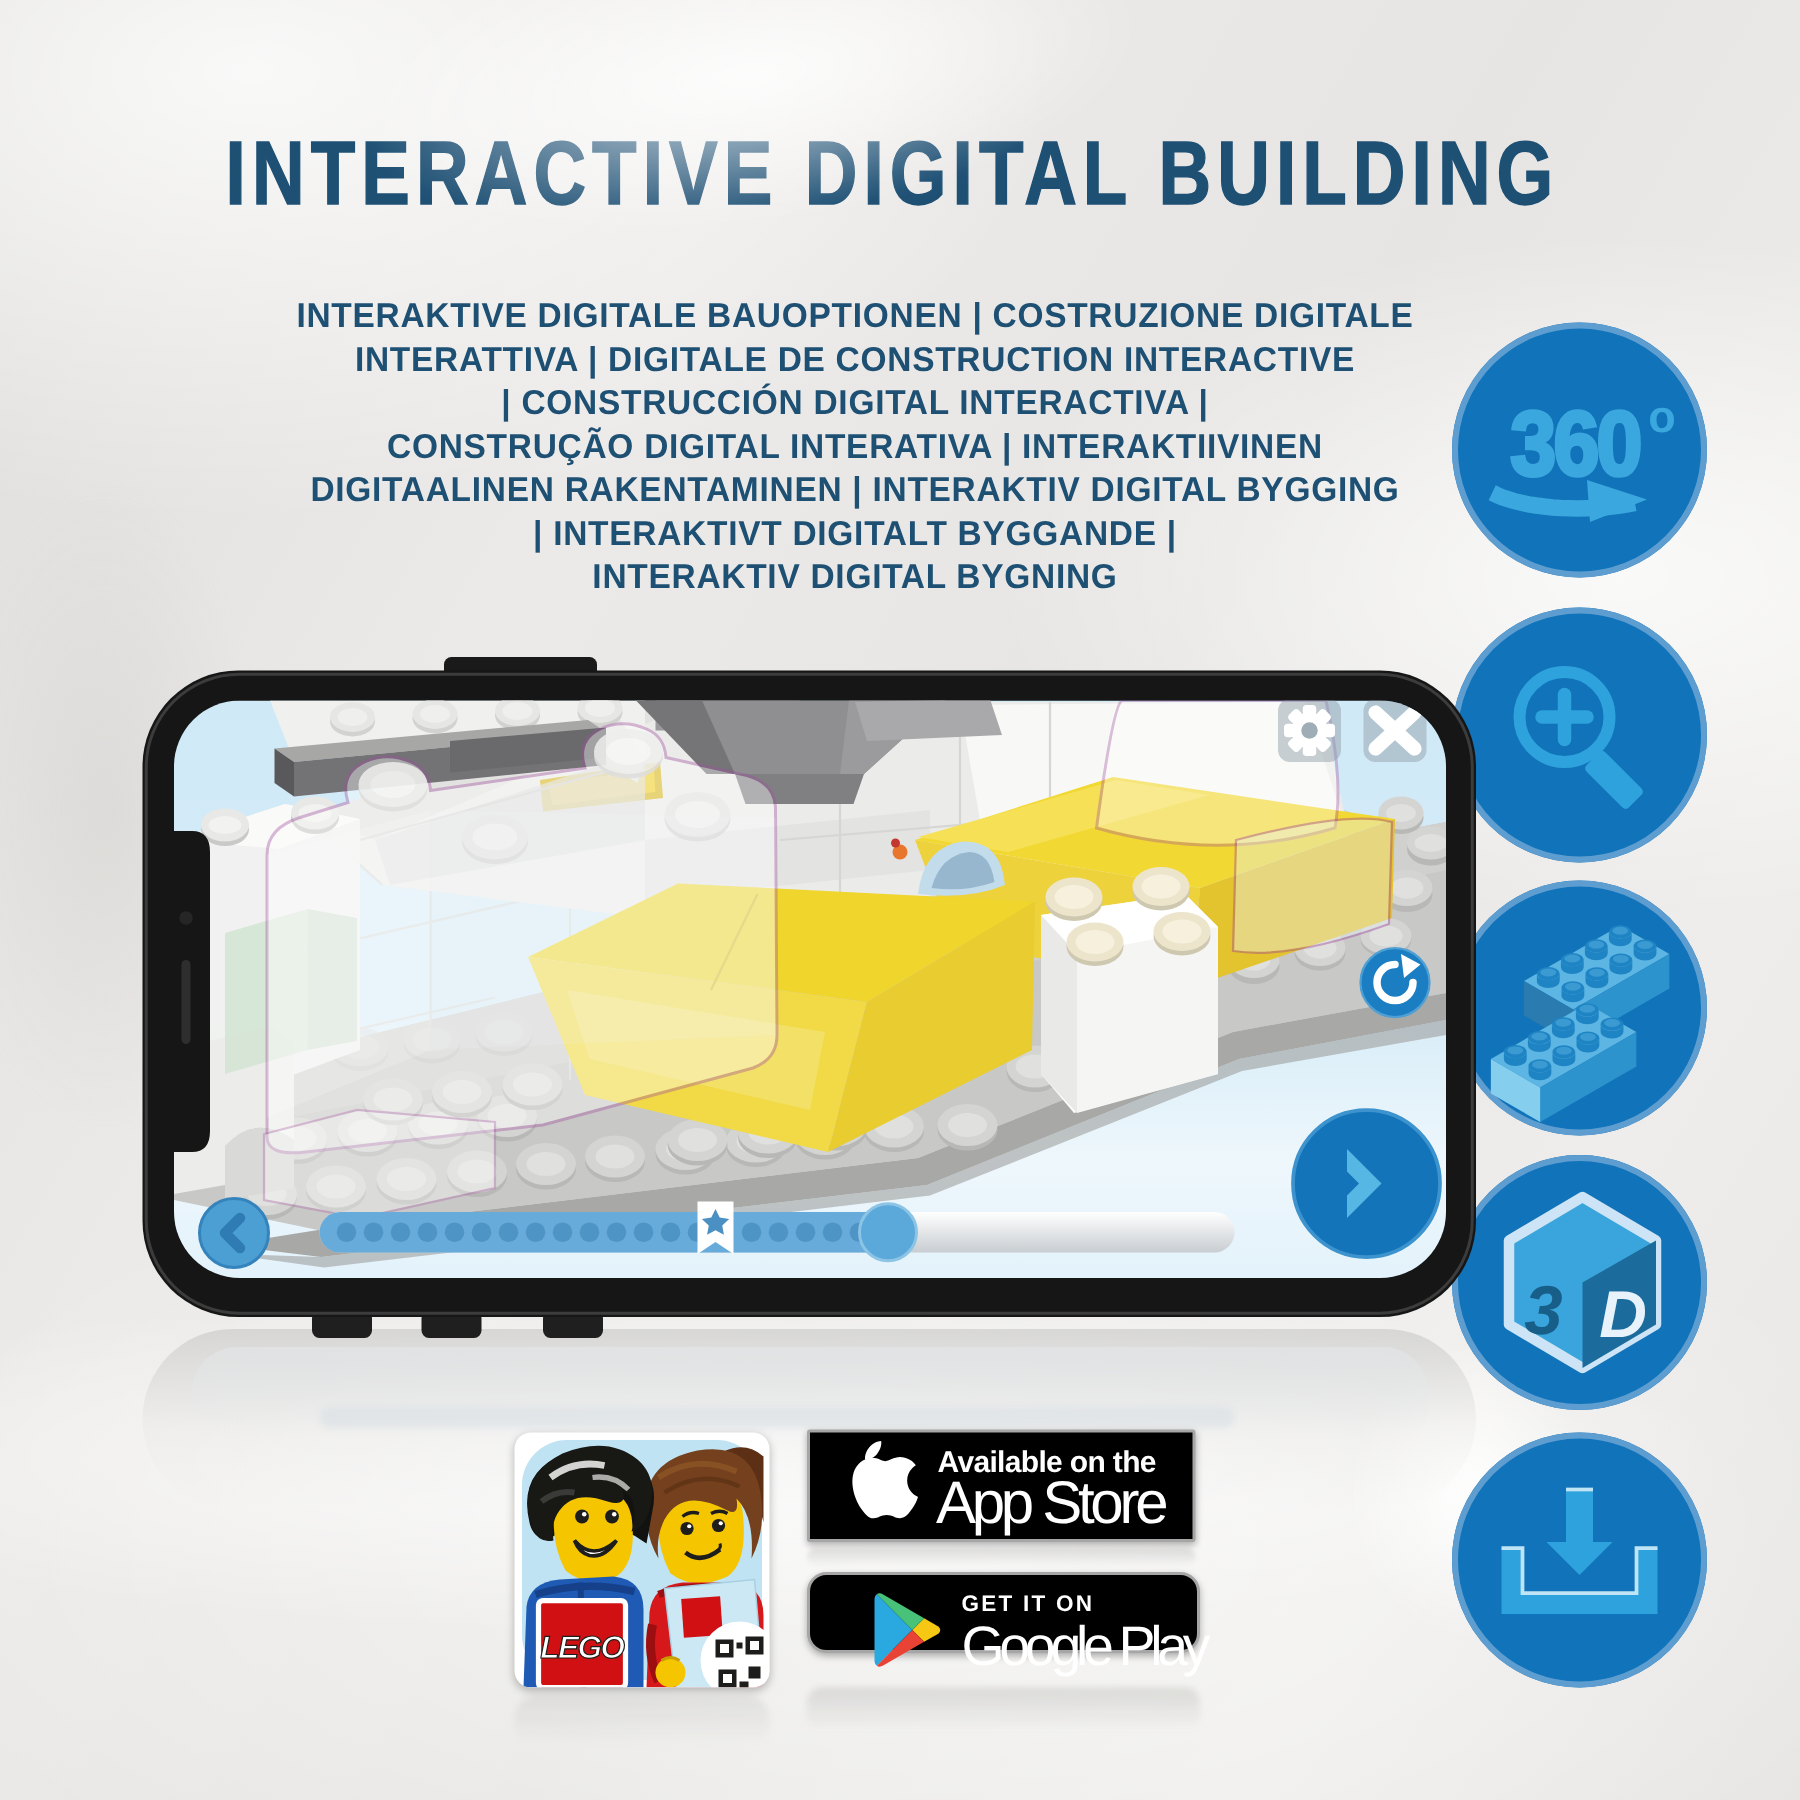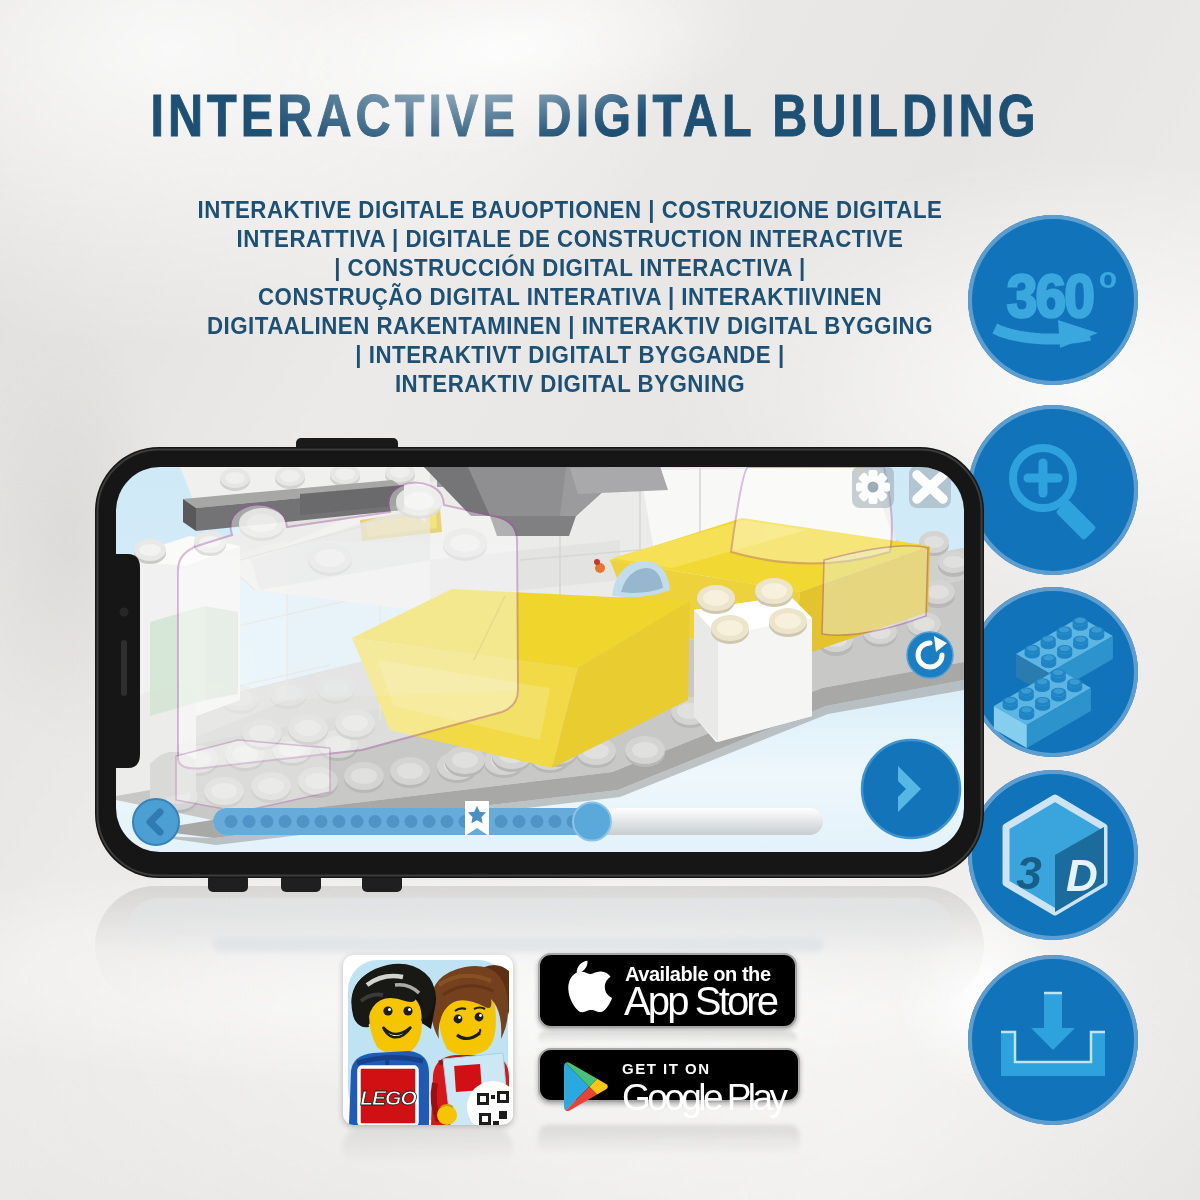--- a/index.html
+++ b/index.html
@@ -742,30 +742,30 @@
         <rect x="157" y="139" width="6" height="6"></rect>
         <rect x="139" y="161" width="6" height="6"></rect>
       </g>
     </g>
 
     <circle cx="104" cy="160" r="10" fill="#f5c500"></circle>
     <path d="M98 152 Q104 148 110 152" stroke="#c79e00" stroke-width="2" fill="none"></path>
   </svg>
 </div>
 
-<div class="abs" style="left:538px;top:953px;width:259px;height:75px;border-radius:13px;background:#000000;border:2px solid #a6a6a6;box-sizing:border-box;box-shadow:0 2px 5px rgba(0,0,0,0.3);">
+<div class="abs" style="left:538px;top:953px;width:259px;height:75px;border-radius:2px;background:#000000;border:2px solid #a6a6a6;box-sizing:border-box;box-shadow:0 2px 5px rgba(0,0,0,0.3);">
   <svg width="259" height="72" viewBox="0 0 259 72">
     <path d="M47.5 21.3c-2.6 0-6.6-2.95-10.8-2.85-5.55 0.1-10.65 3.25-13.5 8.2-5.75 10-1.5 24.75 4.15 32.85 2.75 3.95 6.05 8.4 10.35 8.25 4.15-0.15 5.7-2.7 10.75-2.7 5 0 6.45 2.7 10.8 2.6 4.45-0.1 7.3-4.05 10.05-8 3.15-4.6 4.45-9.05 4.55-9.3-0.1-0.05-8.75-3.35-8.85-13.3-0.05-8.3 6.8-12.3 7.1-12.5-3.9-5.7-9.9-6.35-12-6.5-5.45-0.4-10.05 3.25-12.6 3.25z" fill="#ffffff" transform="scale(0.82) translate(14,2)"></path>
     <path d="M40.5 11.5c2.3-2.8 3.85-6.65 3.4-10.5-3.3 0.15-7.3 2.2-9.65 5-2.1 2.45-3.95 6.4-3.45 10.15 3.65 0.3 7.4-1.85 9.7-4.65z" fill="#ffffff" transform="scale(0.82) translate(14,6)"></path>
     <text x="85" y="26" font-family="Liberation Sans, sans-serif" font-size="20" font-weight="bold" fill="#ffffff" textLength="146">Available on the</text>
     <text x="84" y="60" font-family="Liberation Sans, sans-serif" font-size="40" fill="#ffffff" textLength="155">App Store</text>
   </svg>
 </div>
 
-<div class="abs" style="left:538px;top:1048px;width:262px;height:54px;border-radius:13px;background:#000000;border:2px solid #a6a6a6;box-sizing:border-box;box-shadow:0 2px 5px rgba(0,0,0,0.3);">
+<div class="abs" style="left:538px;top:1048px;width:262px;height:54px;border-radius:13px;background:#000000;border:2px solid #a6a6a6;box-sizing:border-box;box-shadow:0 2px 5px rgba(0,0,0,0.3);padding-left:19px;">
   <svg width="259" height="72" viewBox="0 0 259 72">
     <g transform="translate(24,12) scale(1.05)">
       <path d="M1.5 0.8 L24 23.5 L1.5 46.2 Q0 45.2 0 42.5 L0 4.5 Q0 1.8 1.5 0.8 Z" fill="#2aa8e0"></path>
       <path d="M24 23.5 L31.5 16 L40.5 21.2 Q43 23.5 40.5 25.8 L31.5 31 Z" fill="#f6c713"></path>
       <path d="M1.5 0.8 Q3 -0.4 5.5 0.9 L31.5 16 L24 23.5 Z" fill="#48c279"></path>
       <path d="M24 23.5 L31.5 31 L5.5 46.1 Q3 47.4 1.5 46.2 Z" fill="#e94335"></path>
     </g>
     <text x="82" y="24" font-family="Liberation Sans, sans-serif" font-size="15" font-weight="bold" fill="#ffffff" letter-spacing="1.5">GET IT ON</text>
     <text x="82" y="60" font-family="Liberation Sans, sans-serif" font-size="37" fill="#ffffff" textLength="166">Google Play</text>
   </svg>

